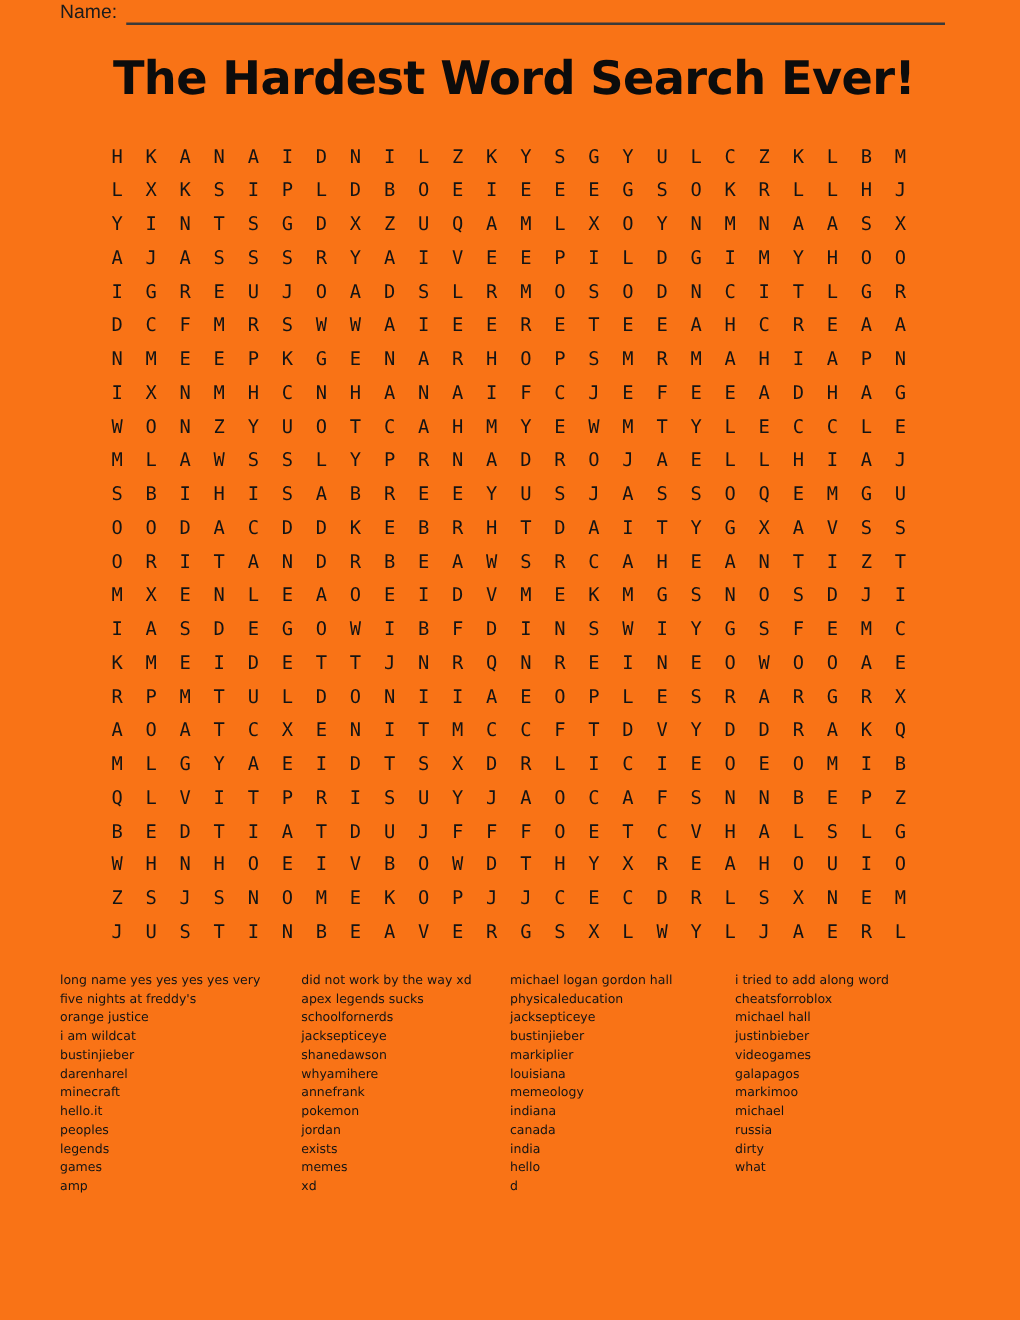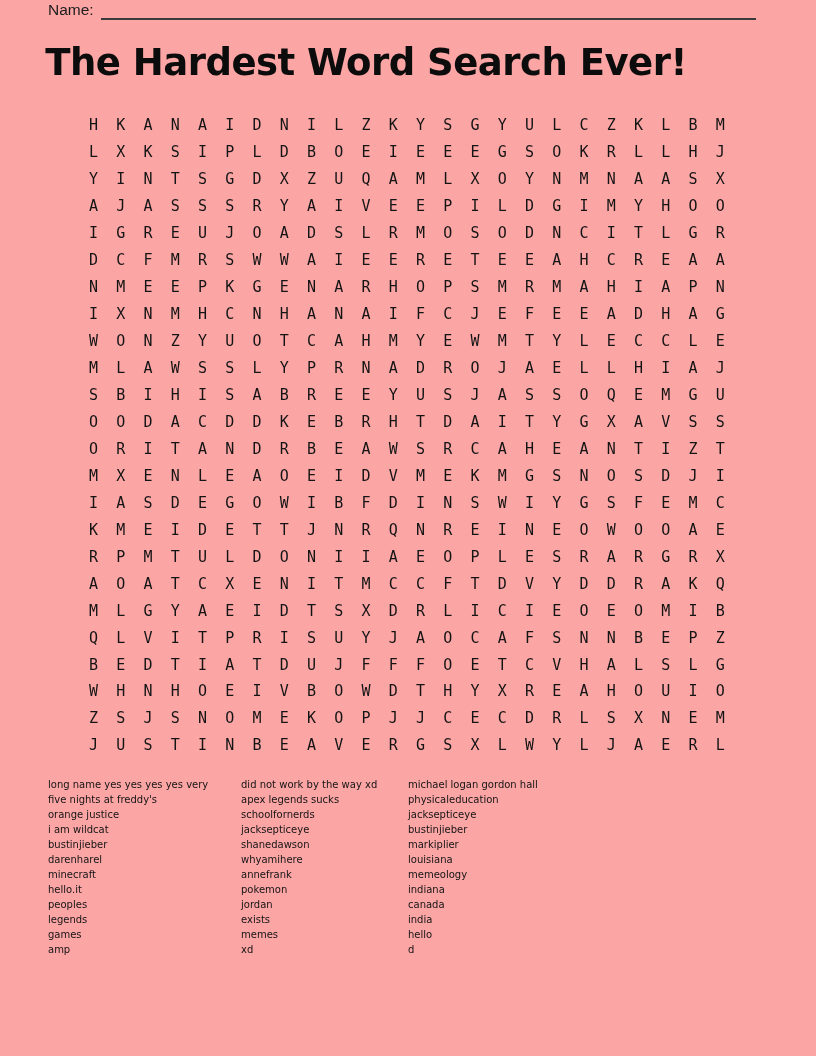--- a/index.html
+++ b/index.html
@@ -1,20 +1,20 @@
 <!DOCTYPE html>
 <html><head>
 <meta charset="utf-8">
 <style>
   html, body { margin: 0; padding: 0; background: #ffffff; }
   .page {
     position: relative;
     width: 816px;
     height: 1056px;
-    background: #fca5a5;
+    background: #f97316;
     color: #111111;
     font-family: "DejaVu Sans", sans-serif;
     overflow: hidden;
     text-decoration: underline;
   }
 
   
   .name-row {
     position: absolute;
     top: 1px;
@@ -36,21 +36,21 @@
     height: 16px;
     border-bottom: 2px solid #3a3a3a;
   }
 
   
   .title {
     position: absolute;
     top: 41px;
     left: 0;
     width: 732px;
-    text-align: center;
+    text-align: right;
     font-size: 37px;
     font-weight: bold;
     letter-spacing: -0.5px;
     color: #0c0c0c;
   }
 
   
   .grid {
     position: absolute;
     left: 80px;
@@ -759,14 +759,27 @@
       <div class="word-item">bustinjieber</div>
       <div class="word-item">markiplier</div>
       <div class="word-item">louisiana</div>
       <div class="word-item">memeology</div>
       <div class="word-item">indiana</div>
       <div class="word-item">canada</div>
       <div class="word-item">india</div>
       <div class="word-item">hello</div>
       <div class="word-item">d</div>
     </div>
+  <div class="word-col word-col-4">
+      <div class="word-item">i tried to add along word</div>
+      <div class="word-item">cheatsforroblox</div>
+      <div class="word-item">michael hall</div>
+      <div class="word-item">justinbieber</div>
+      <div class="word-item">videogames</div>
+      <div class="word-item">galapagos</div>
+      <div class="word-item">markimoo</div>
+      <div class="word-item">michael</div>
+      <div class="word-item">russia</div>
+      <div class="word-item">dirty</div>
+      <div class="word-item">what</div>
+    </div>
 
 </div>
 
 </body></html>

